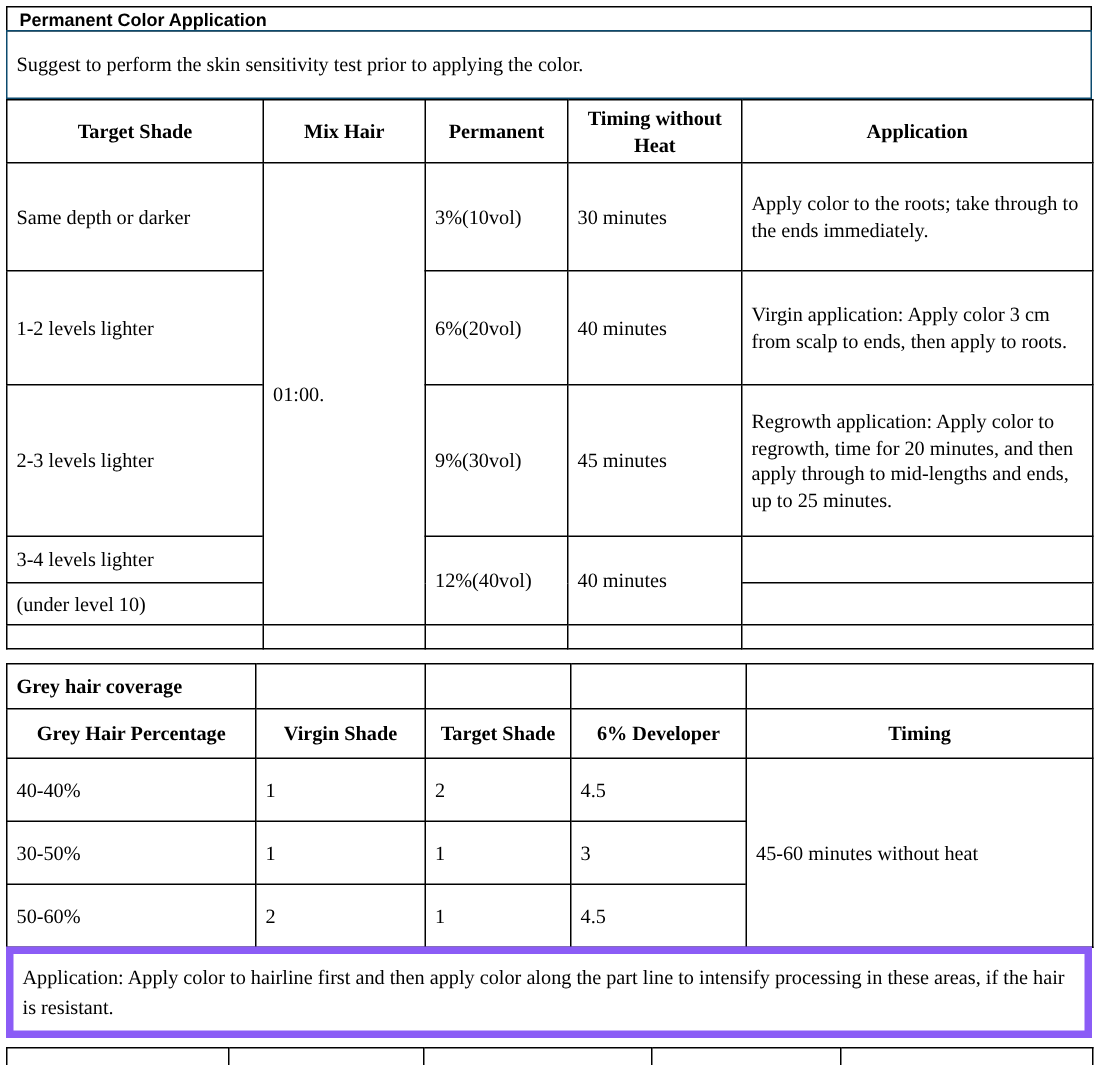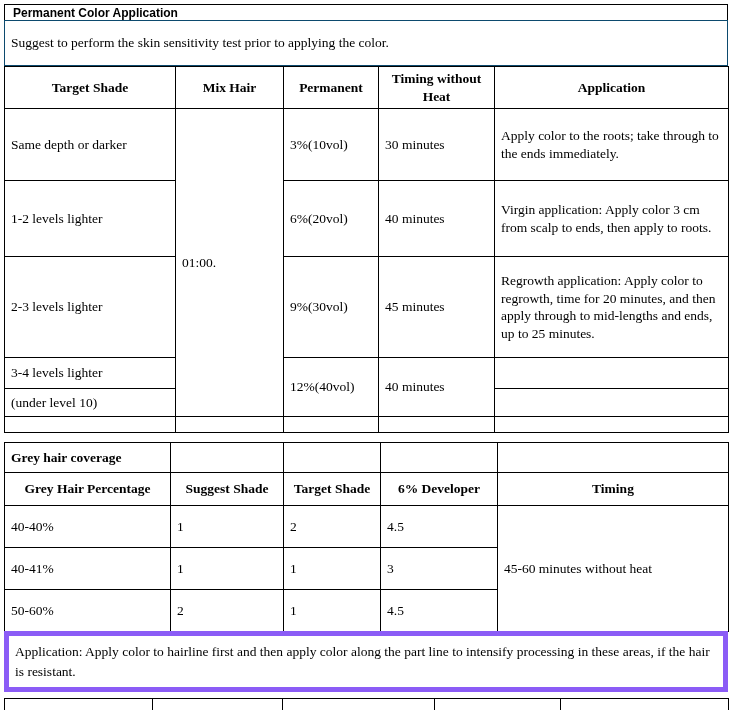--- a/index.html
+++ b/index.html
@@ -166,34 +166,34 @@
   <tbody>
       <tr class="gt-title">
     <td class="section-title-cell">Grey hair coverage</td>
     <td></td>
     <td></td>
     <td></td>
     <td></td>
   </tr>
   <tr class="gt-header">
     <th>Grey Hair Percentage</th>
-    <th>Suggest Shade</th>
+    <th>Virgin Shade</th>
     <th>Target Shade</th>
     <th>6% Developer</th>
     <th>Timing</th>
   </tr>
   <tr class="gt-row">
     <td>40-40%</td>
     <td>1</td>
     <td>2</td>
     <td>4.5</td>
     <td rowspan="3">45-60 minutes without heat</td>
   </tr>
   <tr class="gt-row">
-    <td>40-41%</td>
+    <td>30-50%</td>
     <td>1</td>
     <td>1</td>
     <td>3</td>
   </tr>
   <tr class="gt-row">
     <td>50-60%</td>
     <td>2</td>
     <td>1</td>
     <td>4.5</td>
   </tr>

